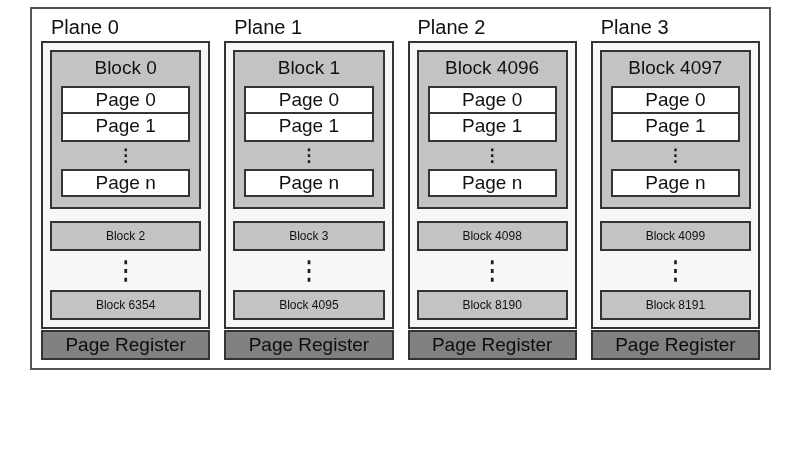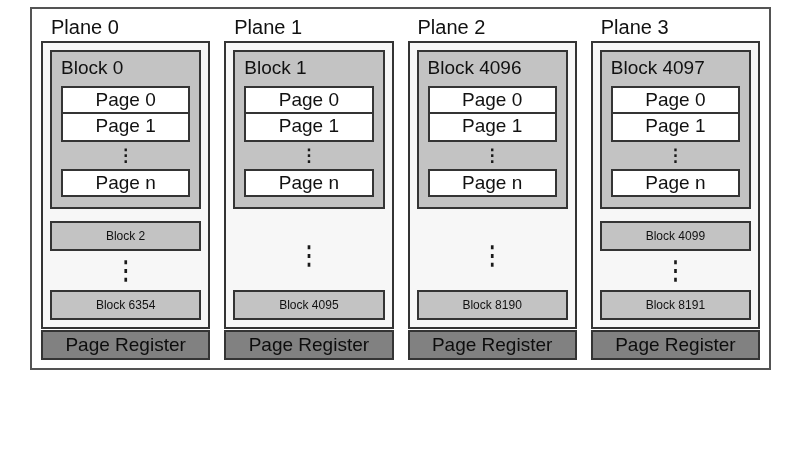--- a/index.html
+++ b/index.html
@@ -56,21 +56,21 @@
     padding: 7px;
     display: flex;
     flex-direction: column;
   }
   .block-detail {
     background: var(--block-fill);
     border: 2px solid var(--border-dark);
     padding: 0 9px 10px 9px;
   }
   .block-title {
-    text-align: left;
+    text-align: center;
     font-size: 19px;
     padding: 5px 0 7px 0;
     white-space: nowrap;
   }
   .page {
     box-sizing: border-box;
     background: #ffffff;
     border: 2px solid var(--border-dark);
     text-align: center;
     font-size: 19px;
@@ -165,37 +165,39 @@
         <div class="plane-label">Plane 1</div>
         <div class="plane-box">
           <div class="block-detail">
             <div class="block-title">Block 1</div>
             <div class="page">Page 0</div>
             <div class="page stacked-below">Page 1</div>
             <div class="dots-sm">⋮</div>
             <div class="page">Page n</div>
           </div>
           <div class="block-gap"></div>
+          <div class="block-simple">Block 3</div>
           <div class="dots-lg">⋮</div>
           <div class="block-simple">Block 4095</div>
         </div>
         <div class="register">Page Register</div>
       </div>
 
       <div class="plane">
         <div class="plane-label">Plane 2</div>
         <div class="plane-box">
           <div class="block-detail">
             <div class="block-title">Block 4096</div>
             <div class="page">Page 0</div>
             <div class="page stacked-below">Page 1</div>
             <div class="dots-sm">⋮</div>
             <div class="page">Page n</div>
           </div>
           <div class="block-gap"></div>
+          <div class="block-simple">Block 4098</div>
           <div class="dots-lg">⋮</div>
           <div class="block-simple">Block 8190</div>
         </div>
         <div class="register">Page Register</div>
       </div>
 
       <div class="plane">
         <div class="plane-label">Plane 3</div>
         <div class="plane-box">
           <div class="block-detail">

